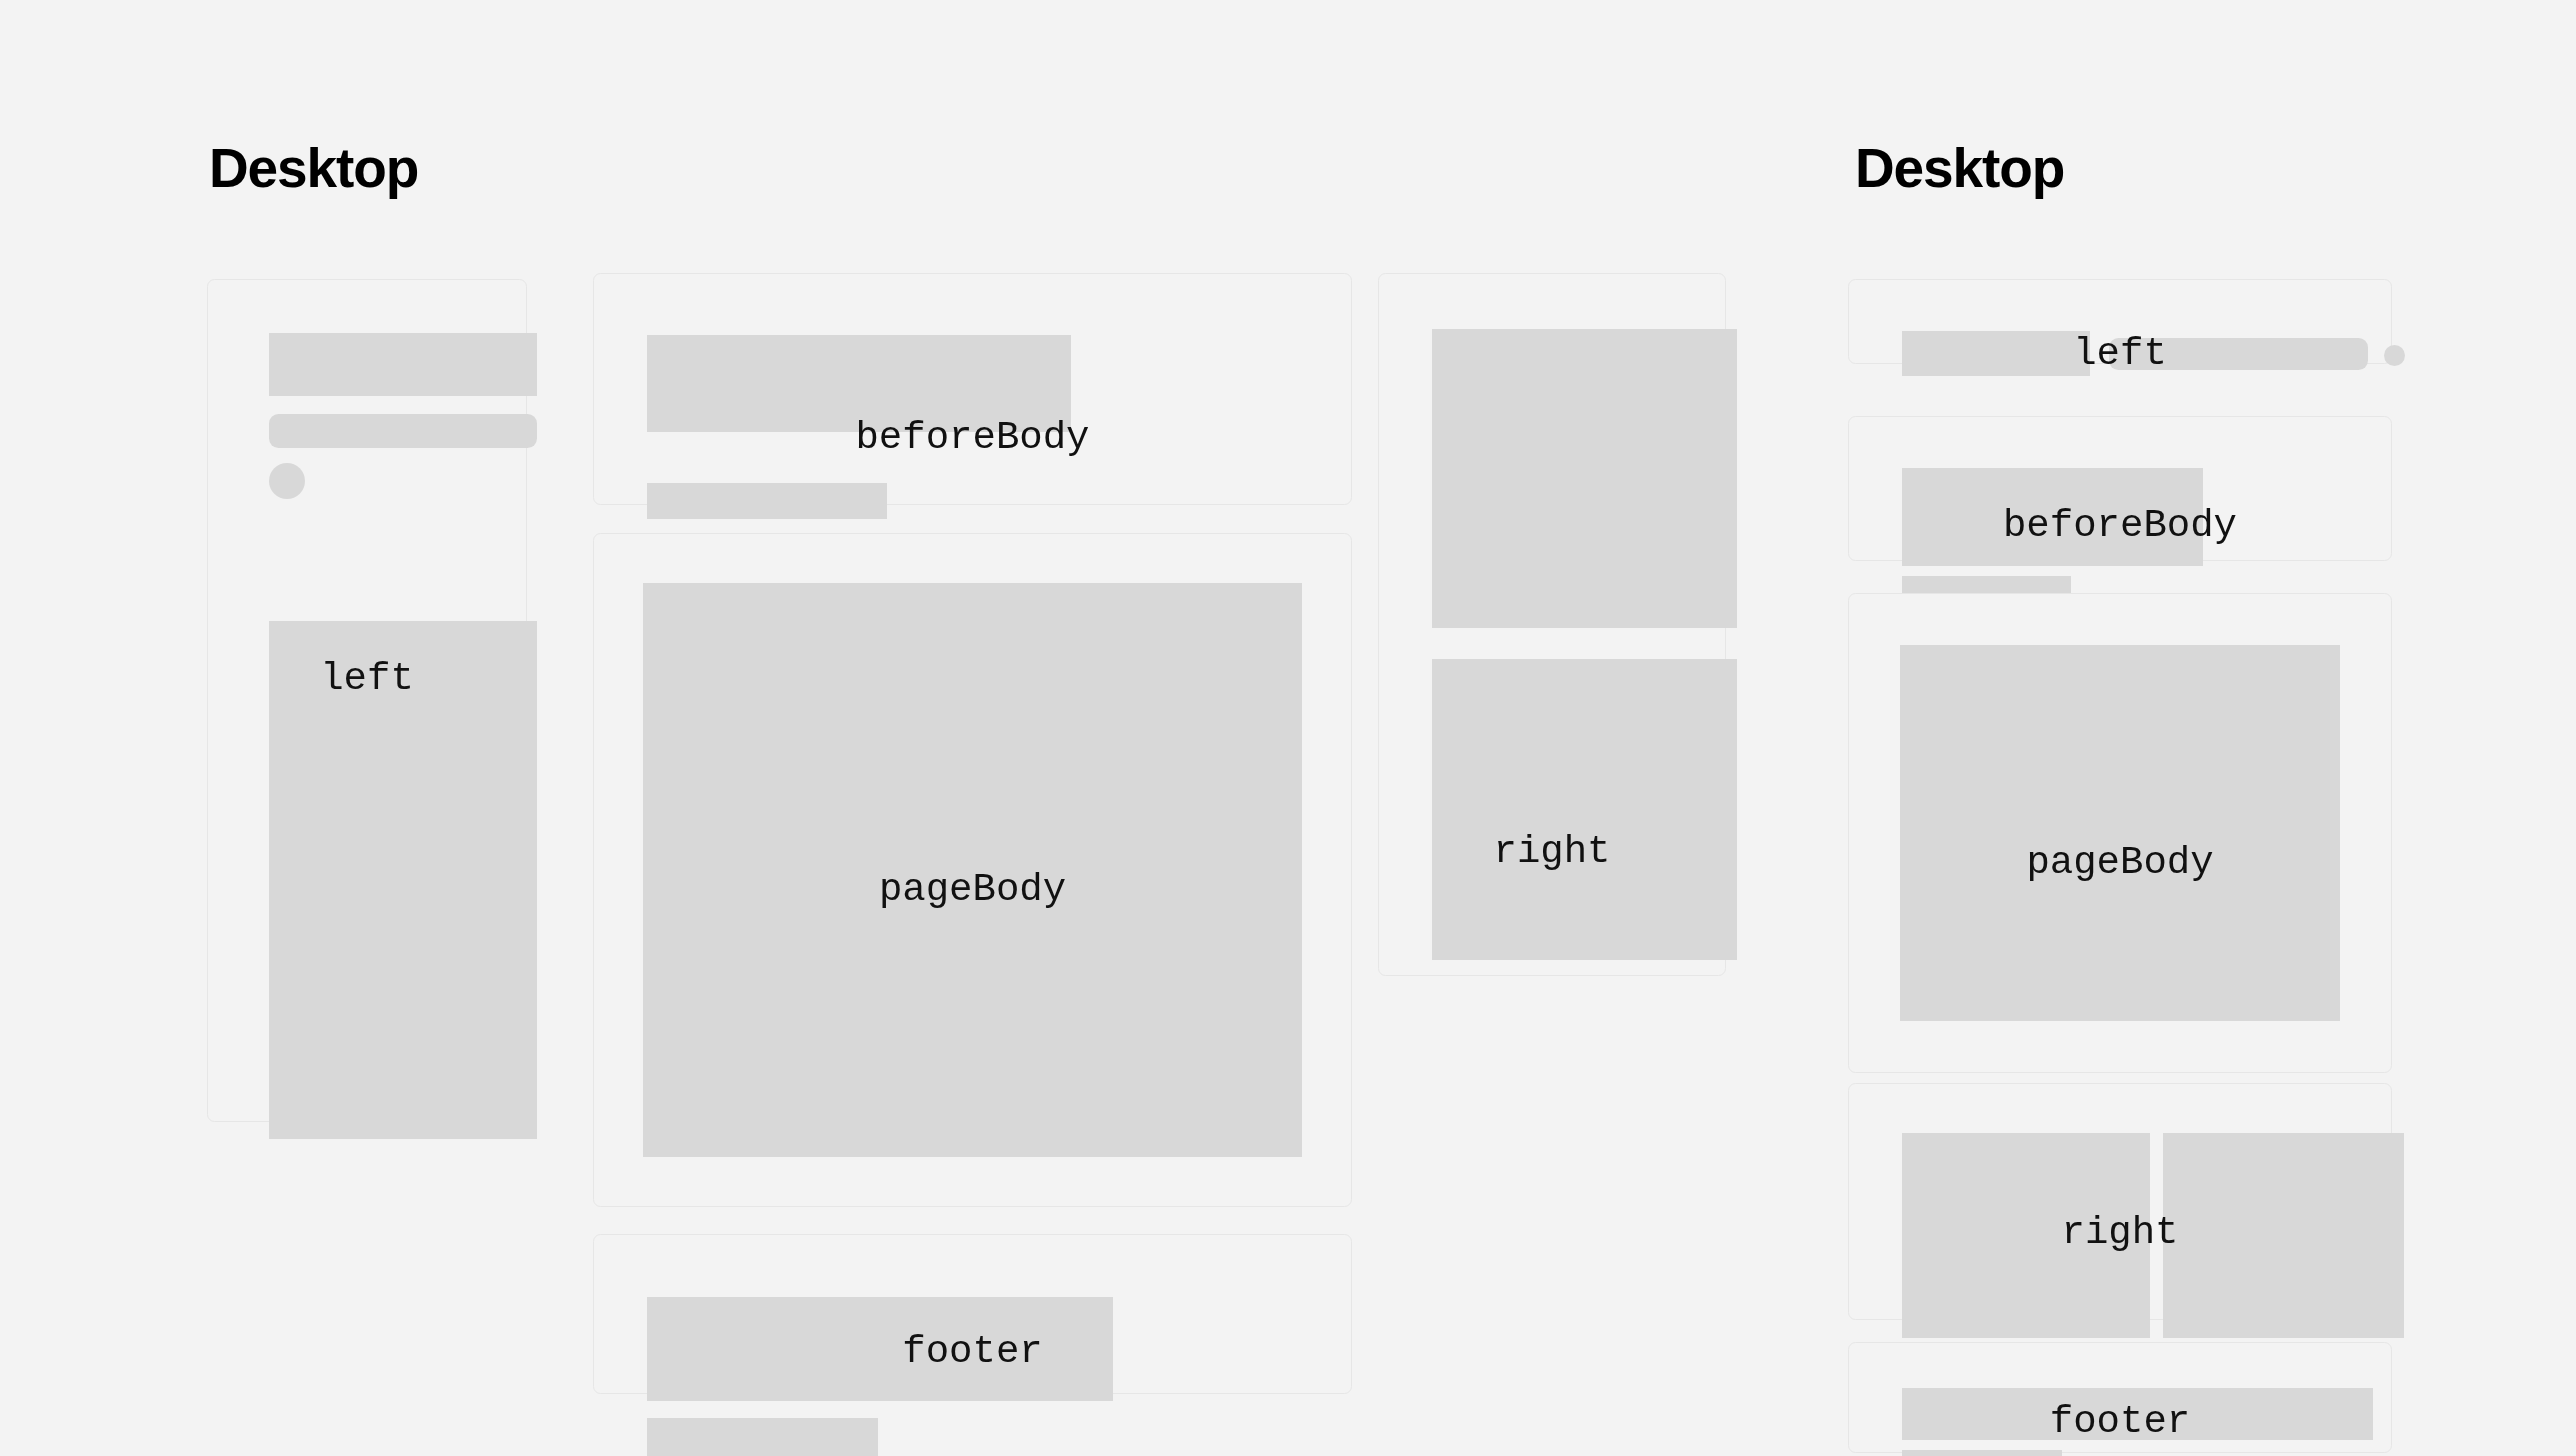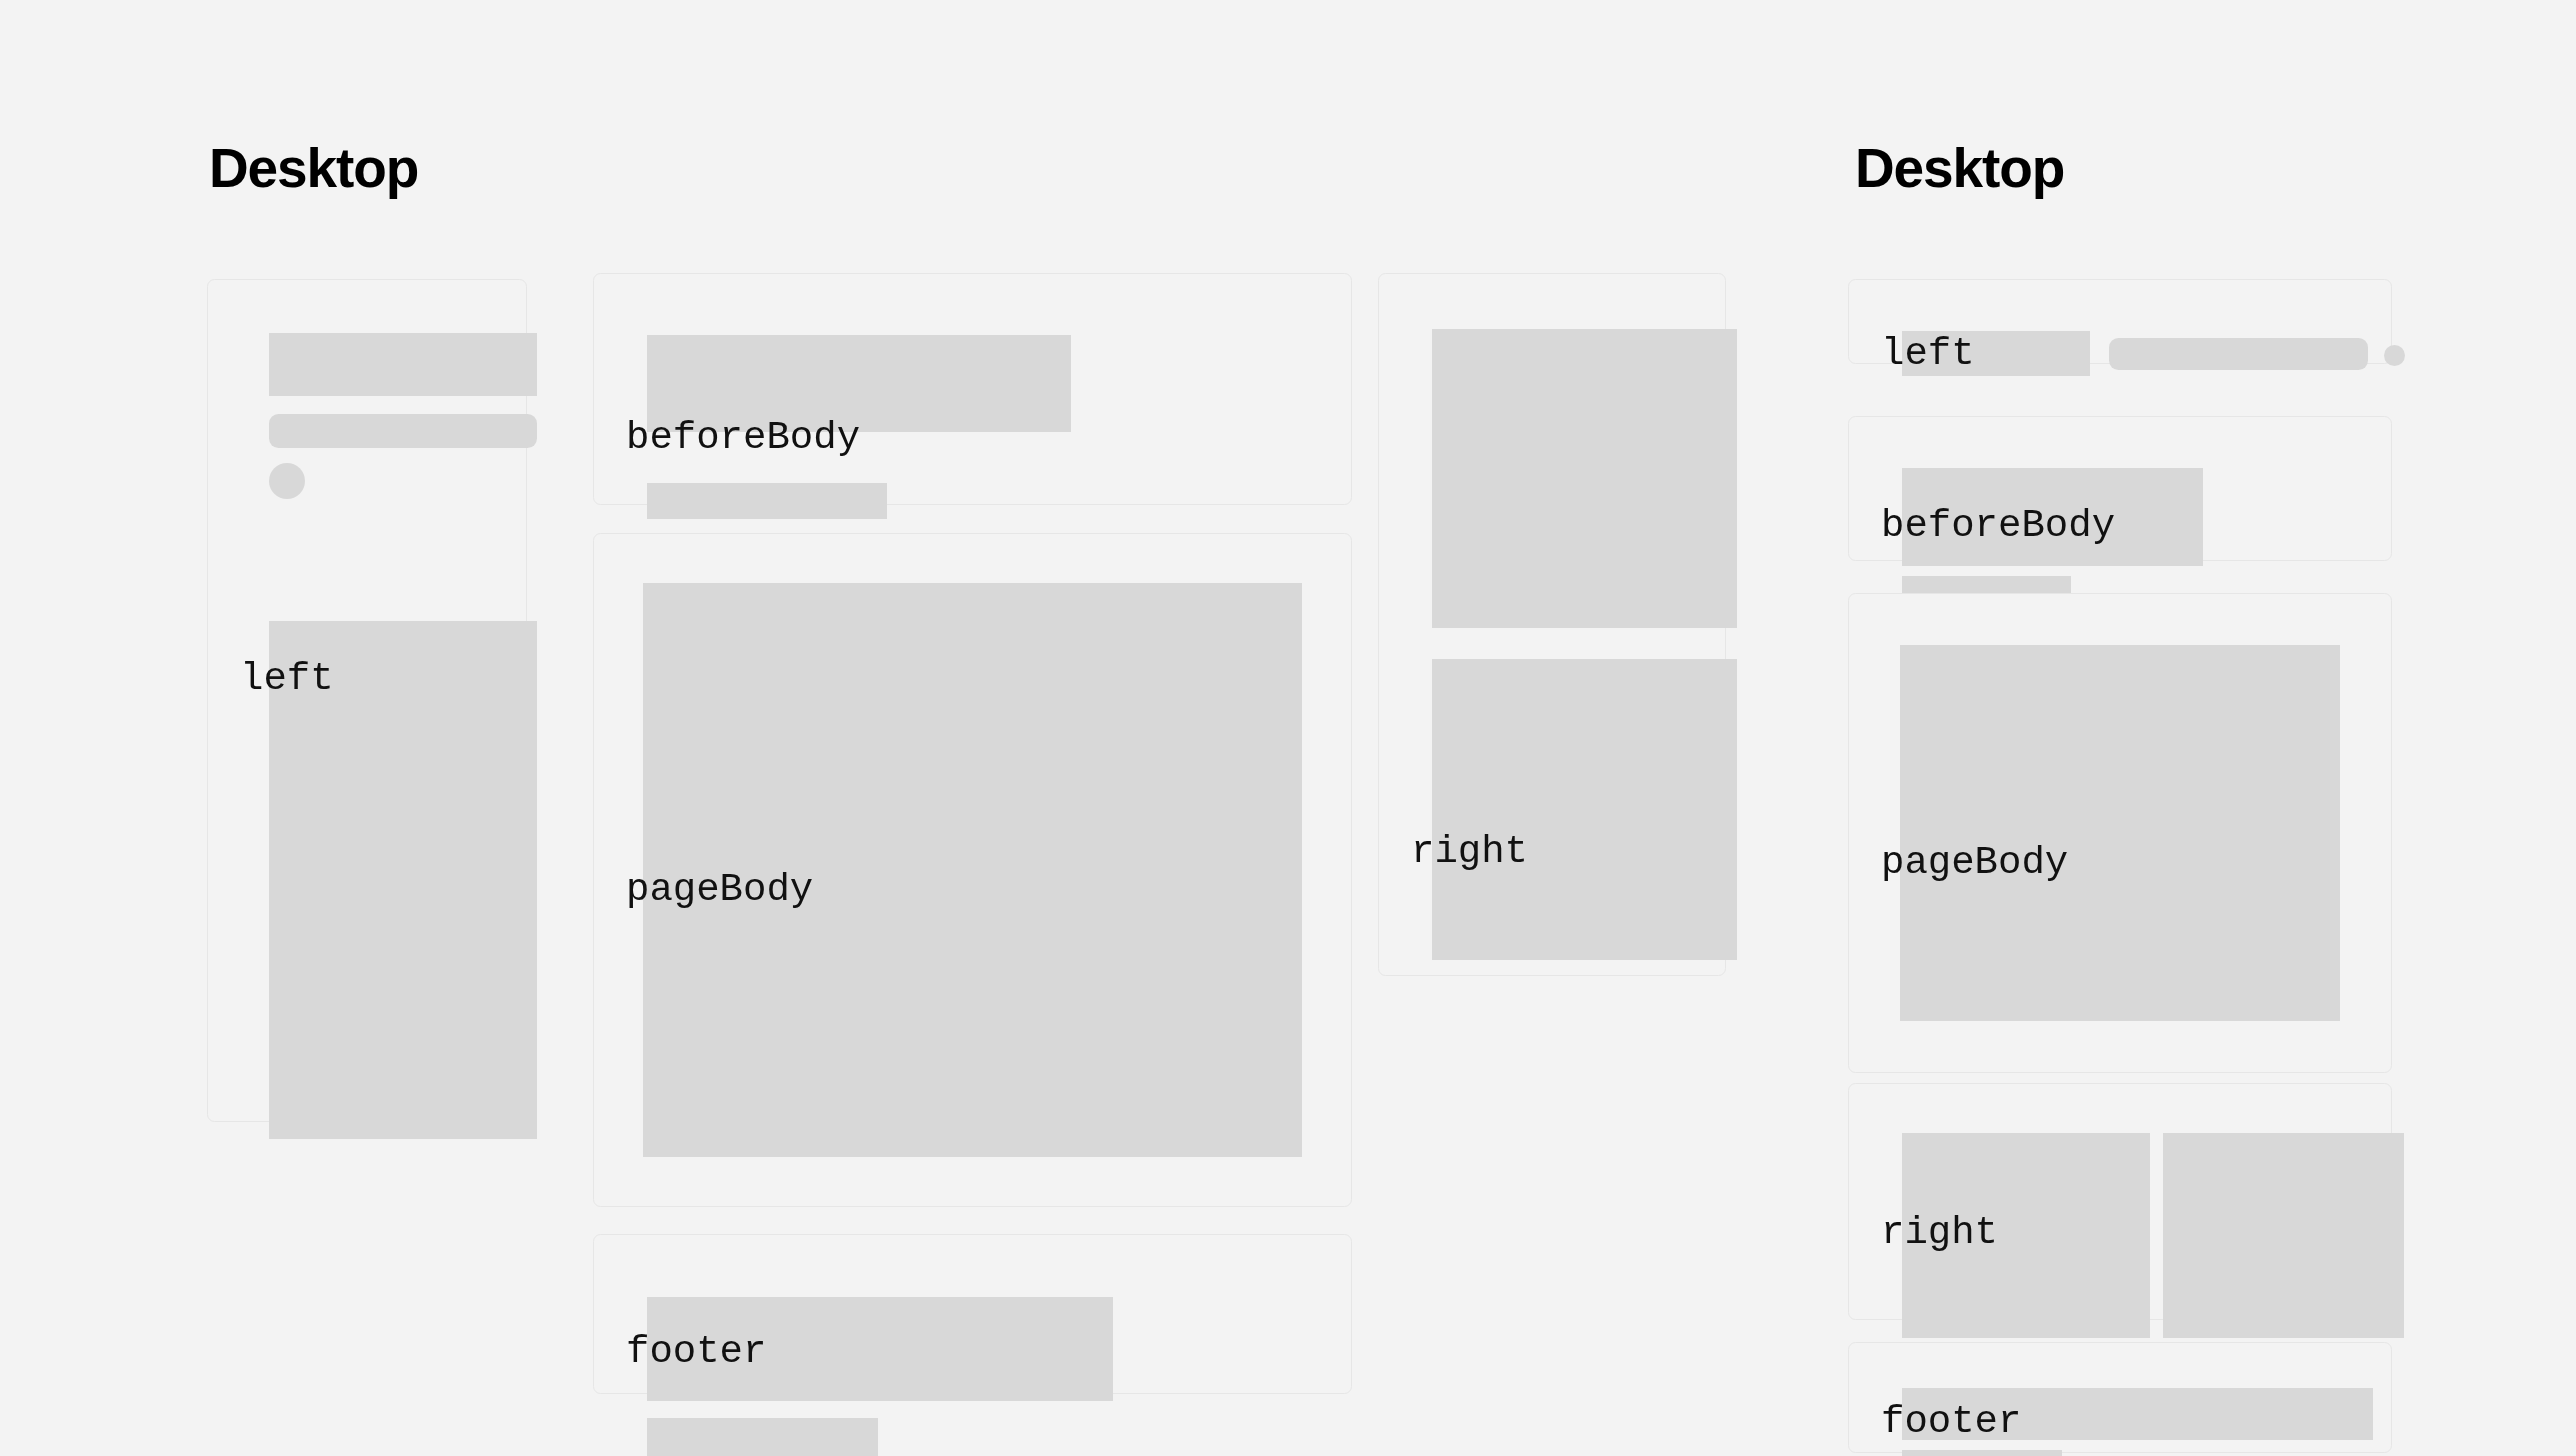--- a/index.html
+++ b/index.html
@@ -59,21 +59,21 @@
 
   
   .slot-label {
     position: absolute;
     left: 0;
     right: 0;
     font-family: "Liberation Mono", monospace;
     font-size: 39px;
     line-height: 1;
     color: #111111;
-    text-align: left;
+    text-align: center;
     white-space: nowrap;
     pointer-events: none;
     z-index: 5;
   }
 
   
   #p-desktop-left { left: 143px; top: 215px; width: 320px; height: 843px; }
   #d-left-rect   { position: absolute; left: 29px;  top: 21px;  width: 268px; height: 63px; }
   #d-left-round  { position: absolute; left: 29px;  top: 102px; width: 268px; height: 34px; }
   #d-left-circle { position: absolute; left: 29px;  top: 151px; width: 36px;  height: 36px; }

